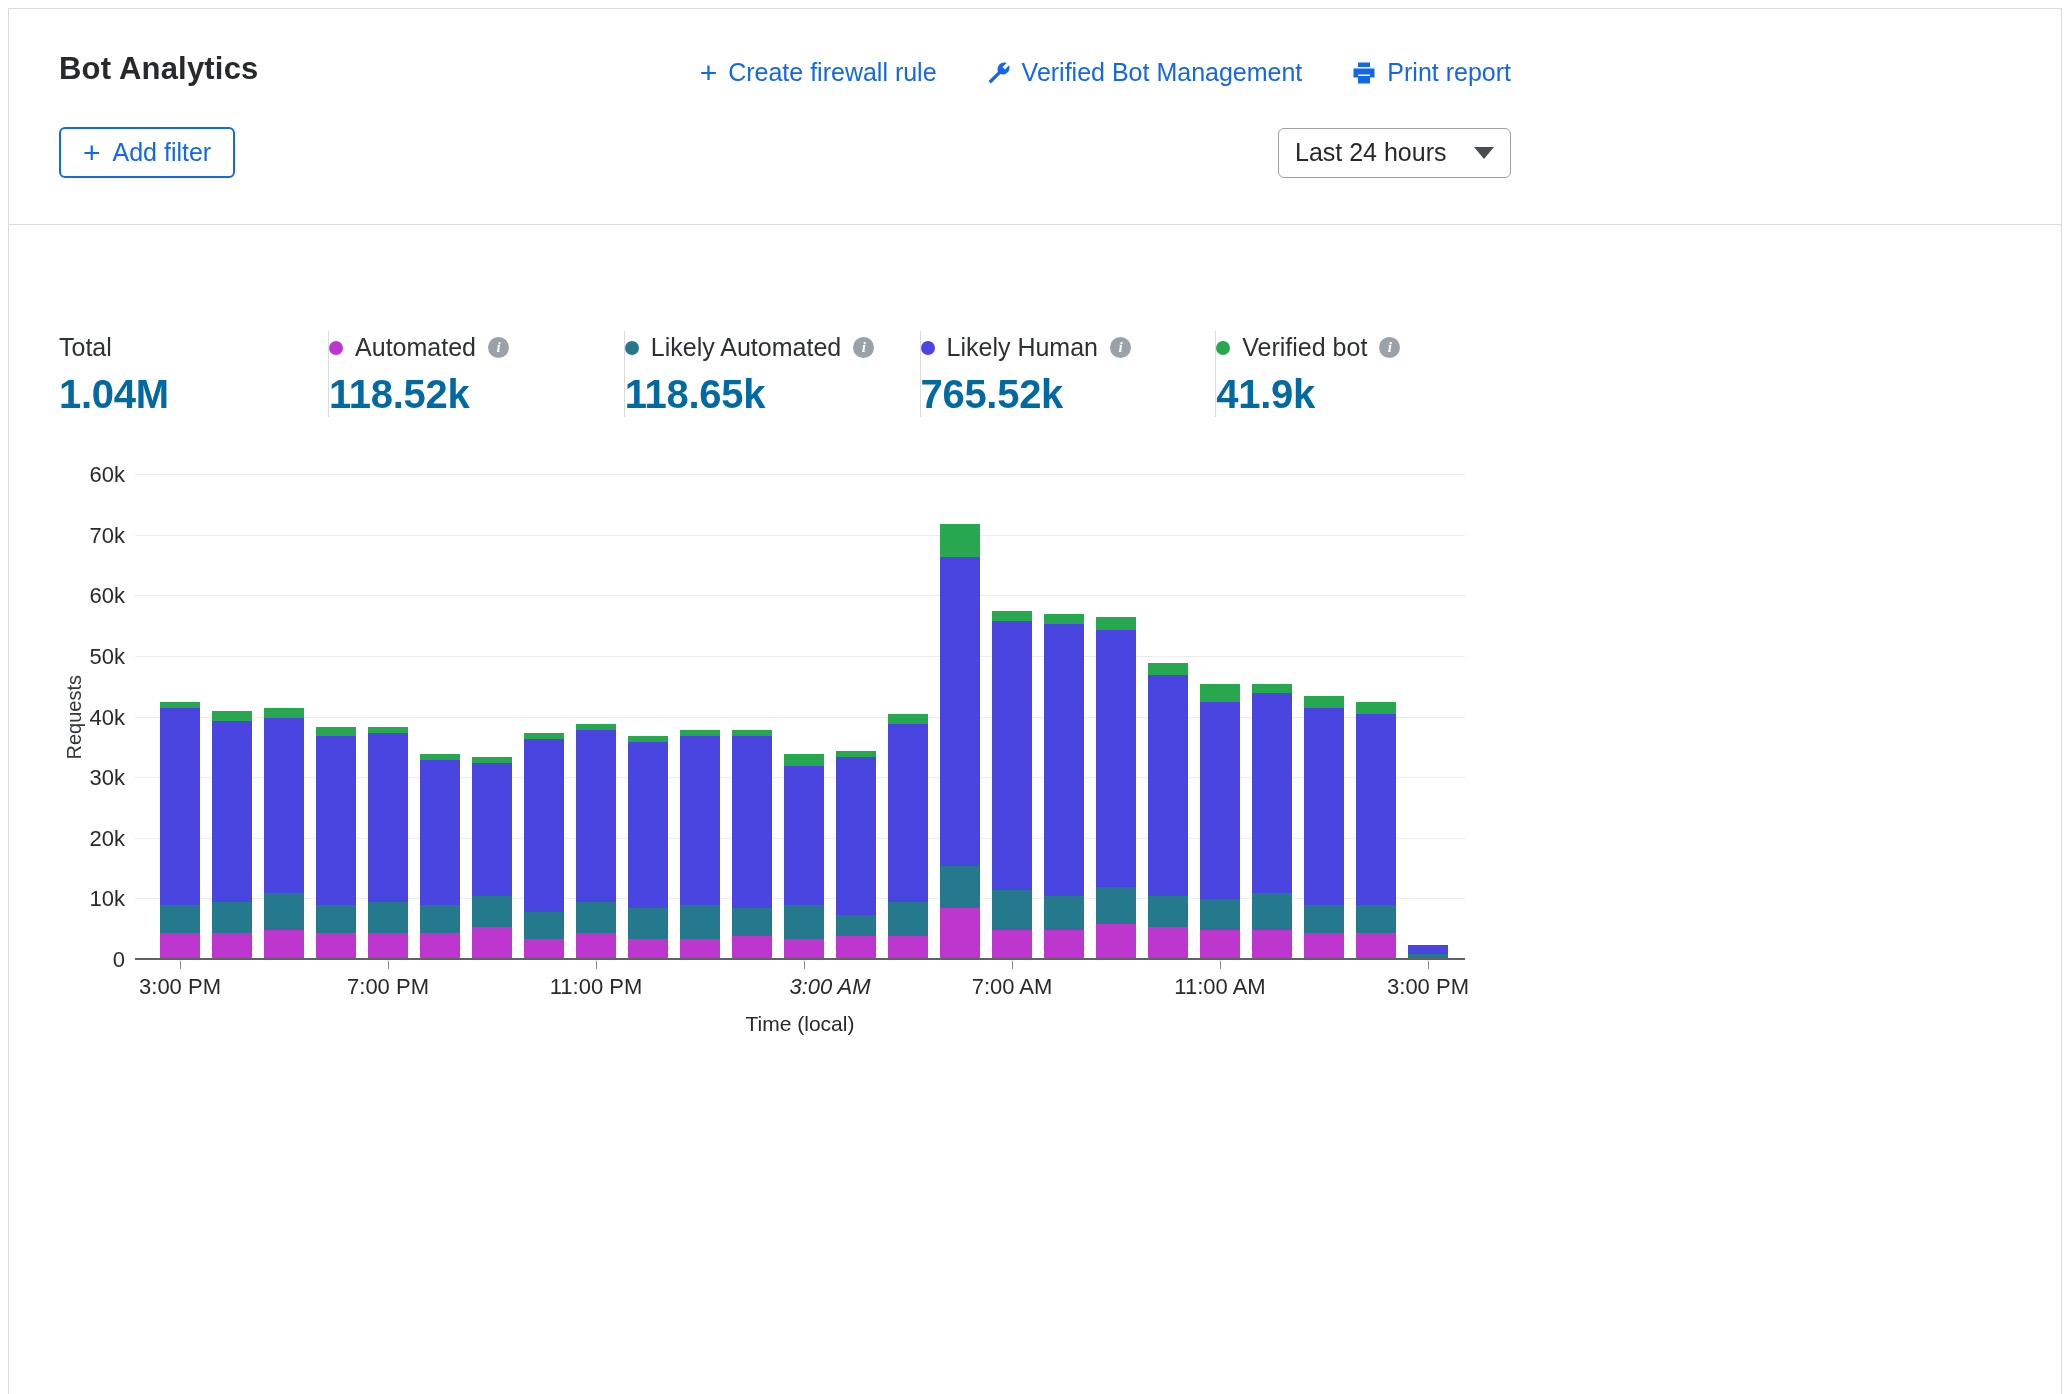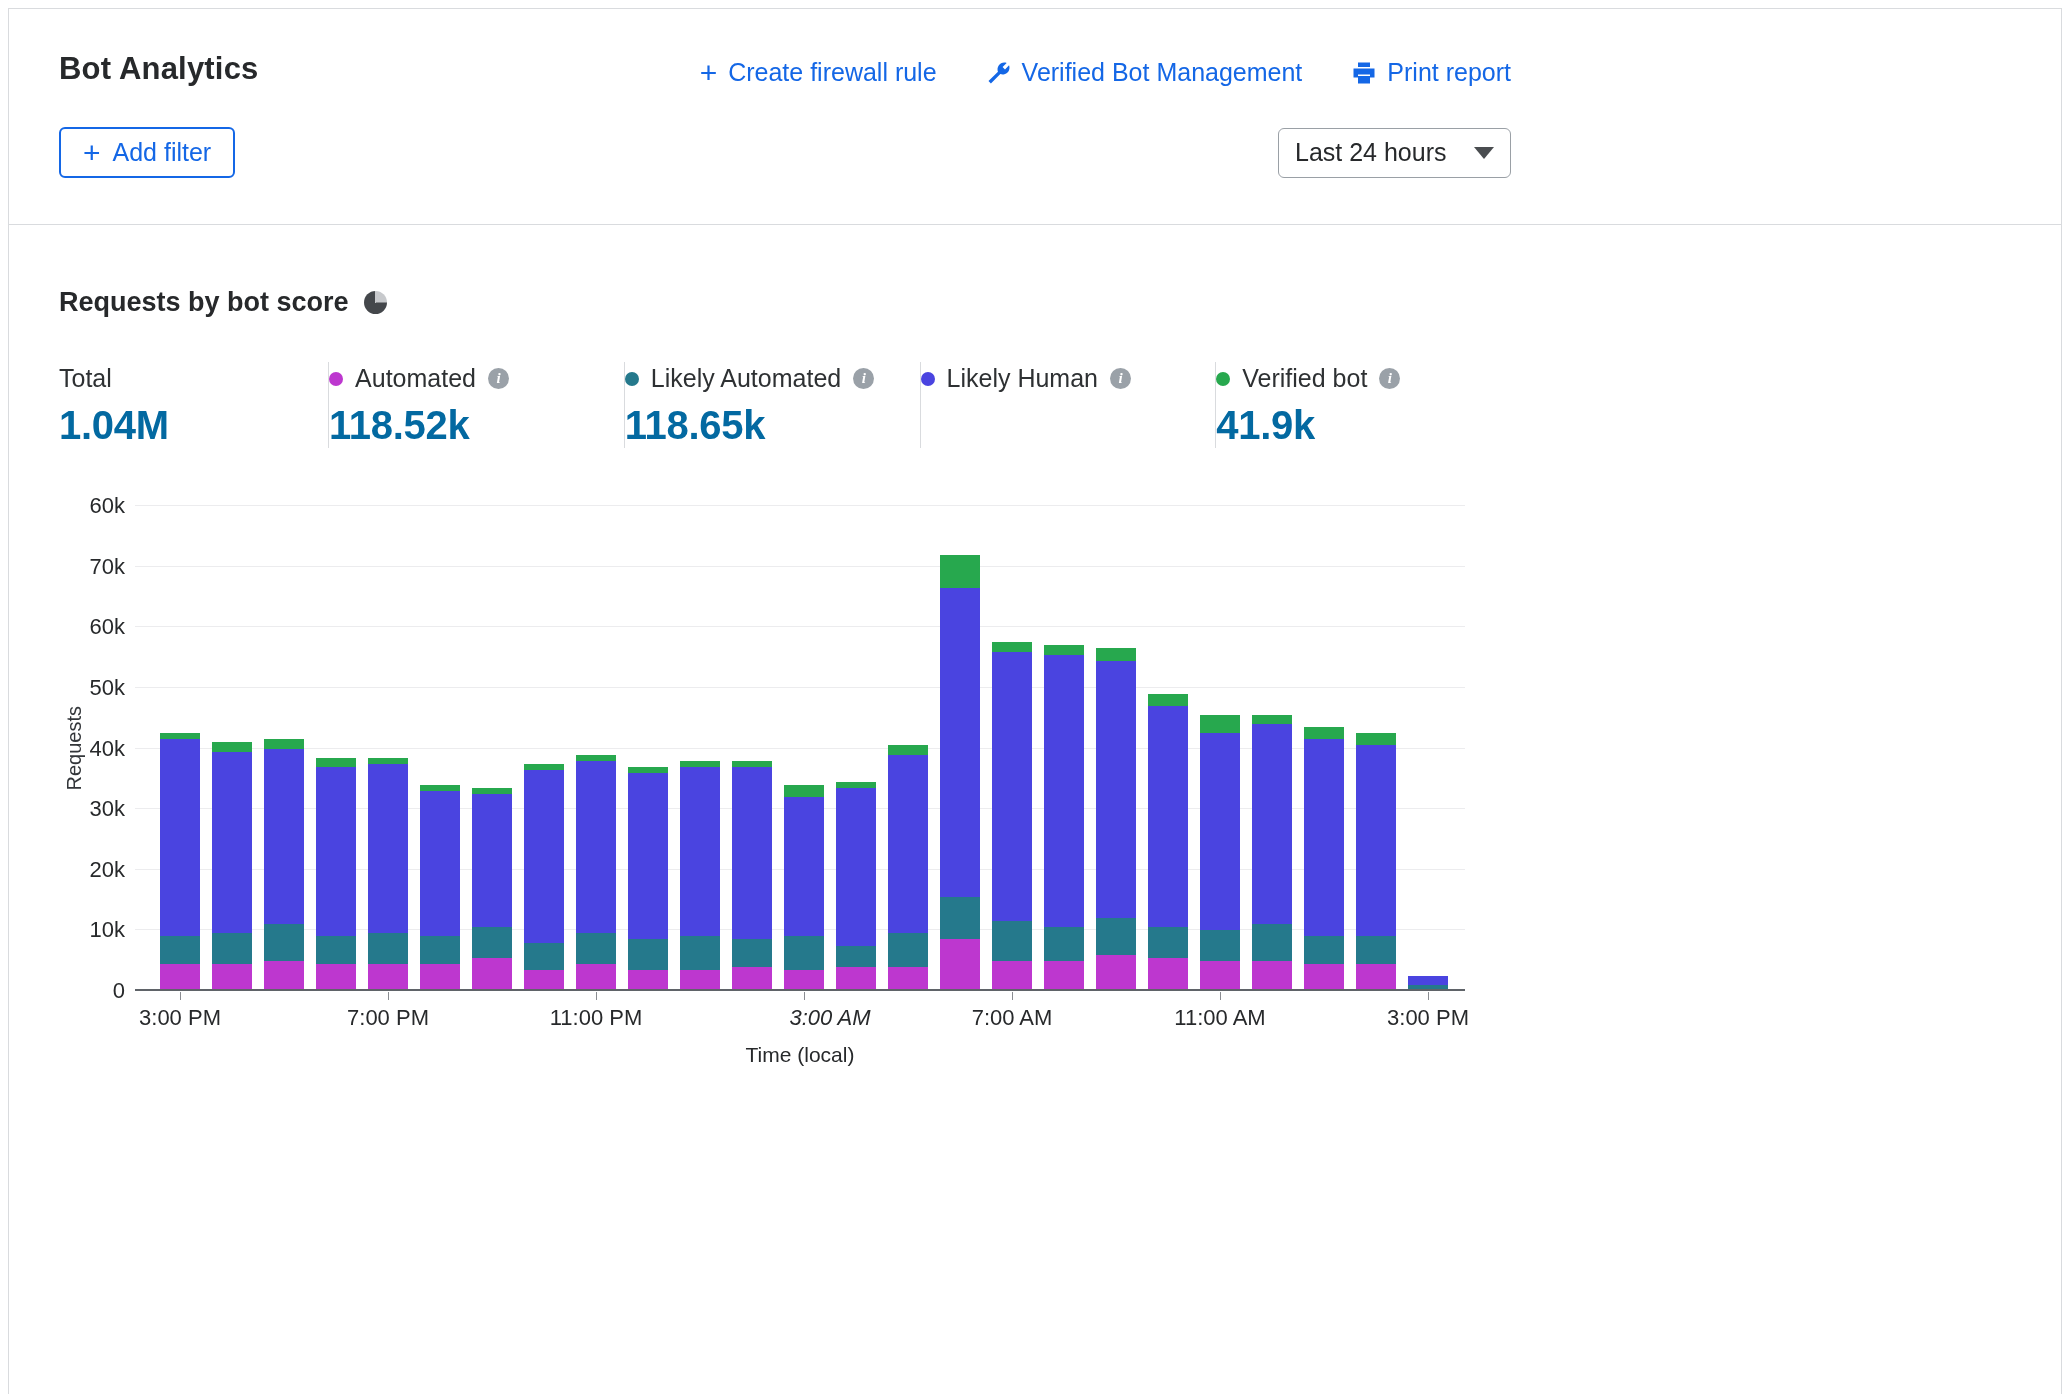--- a/index.html
+++ b/index.html
@@ -143,24 +143,20 @@
         <span>Add filter</span>
       </button>
       <div class="dropdown">
         <span>Last 24 hours</span>
         <span class="caret"></span>
       </div>
     </div>
   </div>
 
   <div class="chart-section">
-    <div class="section-title-row">
-      <h2 class="section-title">Requests by bot score</h2>
-      <span class="pie-icon"></span>
-    </div>
 
     <div class="stats-row">
       <div class="stat-col w1">
         <div class="stat-label-row">
           <span>Total</span>
         </div>
         <div class="stat-value">1.04M</div>
       </div>
       <div class="stat-col w2">
         <div class="stat-label-row">
@@ -177,20 +173,21 @@
           <span class="info-icon">i</span>
         </div>
         <div class="stat-value">118.65k</div>
       </div>
       <div class="stat-col w2">
         <div class="stat-label-row">
           <span class="dot" style="background: rgb(74, 68, 224);"></span>
           <span>Likely Human</span>
           <span class="info-icon">i</span>
         </div>
+        <div class="stat-value">765.52k</div>
       </div>
       <div class="stat-col w2">
         <div class="stat-label-row">
           <span class="dot" style="background: rgb(39, 168, 78);"></span>
           <span>Verified bot</span>
           <span class="info-icon">i</span>
         </div>
         <div class="stat-value">41.9k</div>
       </div>
     </div>

